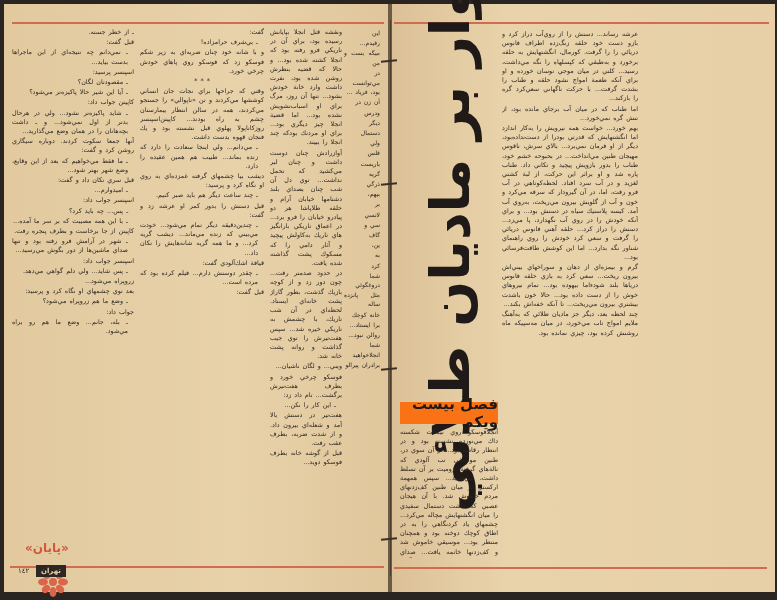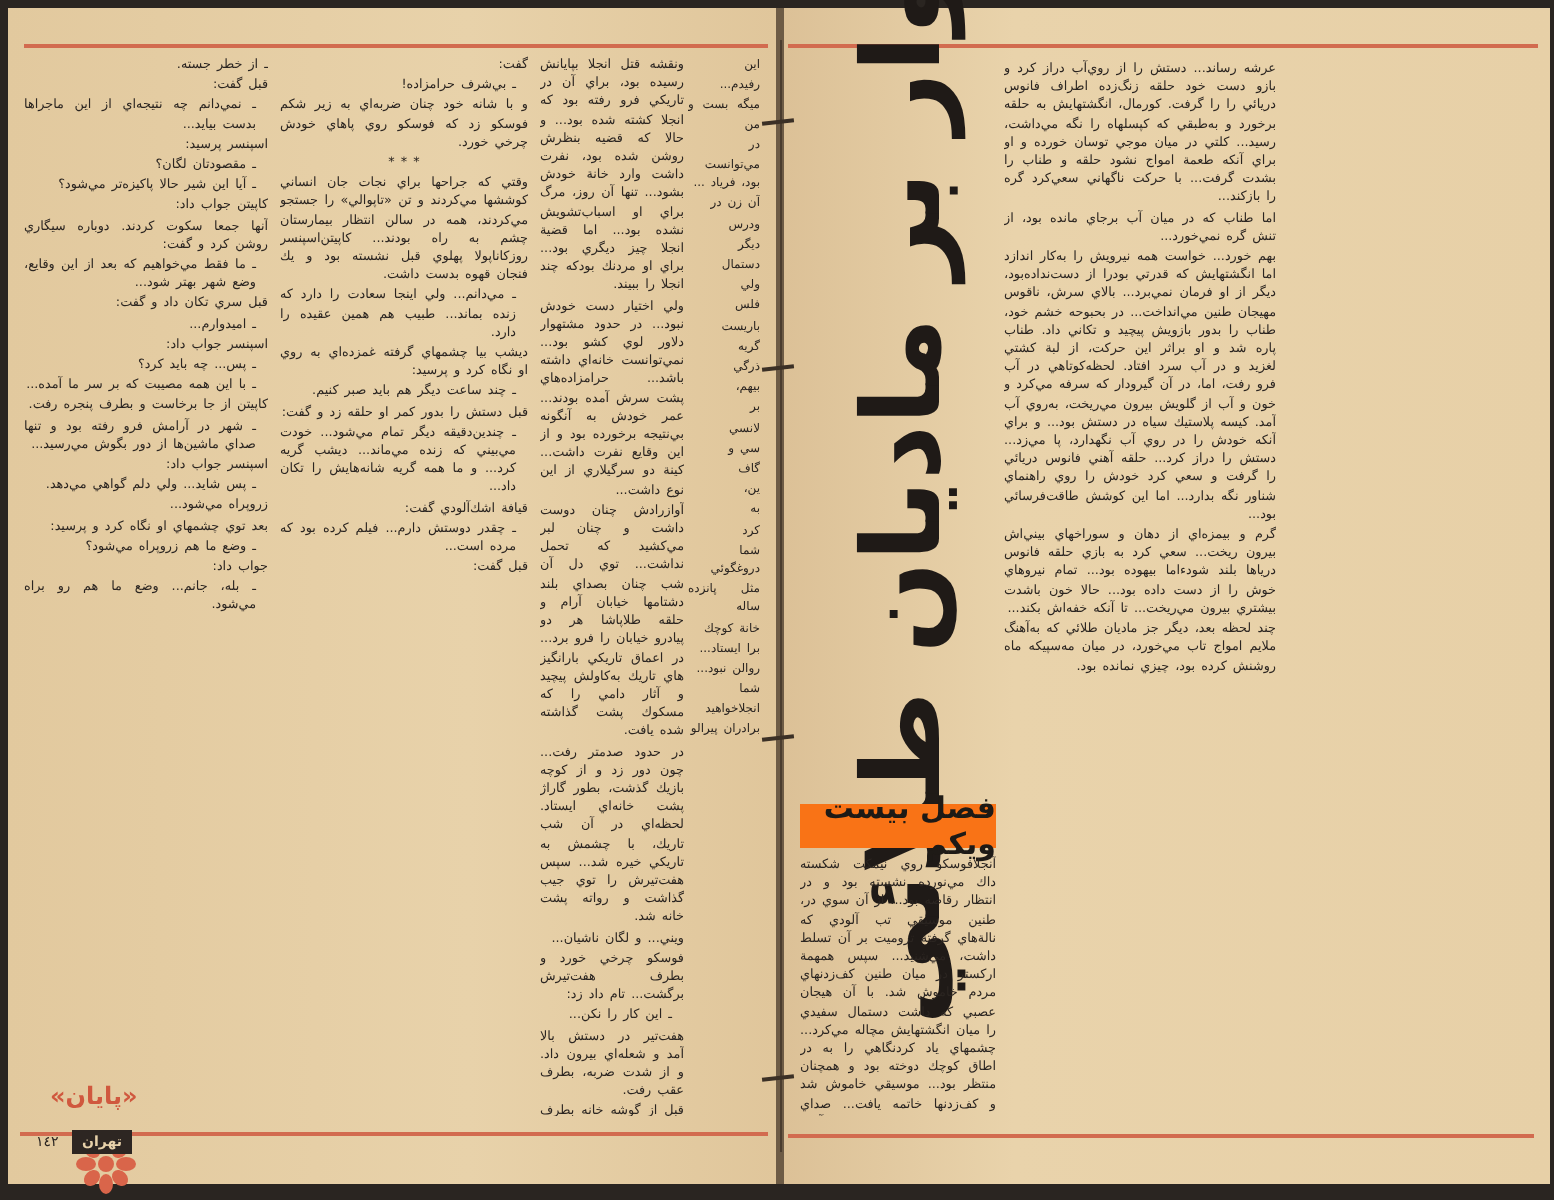--- a/index.html
+++ b/index.html
@@ -88,20 +88,21 @@
   <div class="stitch" style="top:538px"></div>
 
   <div class="col" style="left:12px; top:28px; width:122px; height:505px;">
     <p>ـ از خطر جسته.</p>
     <p>قبل گفت:</p>
     <p class="dlg">ـ نمي‌دانم چه نتيجه‌اي از اين ماجراها بدست بيايد...</p>
     <p>اسپنسر پرسيد:</p>
     <p class="dlg">ـ مقصودتان لگان؟</p>
     <p class="dlg">ـ آيا اين شير حالا پاكيزه‌تر مي‌شود؟</p>
     <p>كاپيتن جواب داد:</p>
+    <p class="dlg">ـ شايد پاكيزه‌تر نشود... ولي در هرحال بدتر از اول نمي‌شود... و ـ داشت بچه‌هاتان را در همان وضع مي‌گذاريد...</p>
     <p>آنها جمعا سكوت كردند. دوباره سيگاري روشن كرد و گفت:</p>
     <p class="dlg">ـ ما فقط مي‌خواهيم كه بعد از اين وقايع، وضع شهر بهتر شود...</p>
     <p>قبل سري تكان داد و گفت:</p>
     <p class="dlg">ـ اميدوارم...</p>
     <p>اسپنسر جواب داد:</p>
     <p class="dlg">ـ پس... چه بايد كرد؟</p>
     <p class="dlg">ـ با اين همه مصيبت كه بر سر ما آمده...</p>
     <p>كاپيتن از جا برخاست و بطرف پنجره رفت.</p>
     <p class="dlg">ـ شهر در آرامش فرو رفته بود و تنها صداي ماشين‌ها از دور بگوش مي‌رسيد...</p>
     <p>اسپنسر جواب داد:</p>
@@ -115,30 +116,29 @@
 
   <div class="col" style="left:140px; top:28px; width:124px; height:530px;">
     <p>گفت:</p>
     <p class="dlg">ـ بي‌شرف حرامزاده!</p>
     <p>و با شانه خود چنان ضربه‌اي به زير شكم فوسكو زد كه فوسكو روي پاهاي خودش چرخي خورد.</p>
     <p style="text-align:center">* * *</p>
     <p>وقتي كه جراحها براي نجات جان انساني كوششها مي‌كردند و تن «تاپوالي» را جستجو مي‌كردند، همه در سالن انتظار بيمارستان چشم به راه بودند... كاپيتن‌اسپنسر روزكانا‌پولا پهلوي قبل نشسته بود و يك فنجان قهوه بدست داشت.</p>
     <p class="dlg">ـ مي‌دانم... ولي اينجا سعادت را دارد كه زنده بماند... طبيب هم همين عقيده را دارد.</p>
     <p>ديشب بيا چشمهاي گرفته غمزده‌اي به روي او نگاه كرد و پرسيد:</p>
     <p class="dlg">ـ چند ساعت ديگر هم بايد صبر كنيم.</p>
-    <p>قبل دستش را بدور كمر او حلقه زد و گفت:</p>
+    <p>قبل دستش را بدور كمر او عرشه زد و گفت:</p>
     <p class="dlg">ـ چندين‌دقيقه ديگر تمام مي‌شود... خودت مي‌بيني كه زنده مي‌ماند... ديشب گريه كرد... و ما همه گريه شانه‌هايش را تكان داد...</p>
     <p>قيافة اشك‌آلودي گفت:</p>
     <p class="dlg">ـ چقدر دوستش دارم... فيلم كرده بود كه مرده است...</p>
     <p>قبل گفت:</p>
   </div>
 
   <div class="col" style="left:270px; top:28px; width:72px; height:530px;">
     <p>ونقشه قتل انجلا بپايانش رسيده بود، براي آن در تاريكي فرو رفته بود كه انجلا كشته شده بود... و حالا كه قضيه بنظرش روشن شده بود، نفرت داشت وارد خانة خودش بشود... تنها آن روز، مرگ براي او اسباب‌تشويش نشده بود... اما قضية انجلا چيز ديگري بود... براي او مردنك بودكه چند انجلا را ببيند.</p>
-    <p>ولي اختيار دست خودش نبود... در حدود مشتهوار دلاور لوي كشو بود... نمي‌توانست خانه‌اي داشته باشد... حرامزاده‌هاي پشت سرش آمده بودند... عمر خودش به آنگونه بي‌نتيجه برخورده بود و از اين وقايع نفرت داشت... كينة دو سرگيلاري از اين نوع داشت...</p>
     <p>آوازرادش چنان دوست داشت و چنان لبر مي‌كشيد كه تحمل نداشت... توي دل آن شب چنان بصداي بلند دشتامها خيابان آرام و حلقه طلاپاشا هر دو پيادرو خيابان را فرو برد... در اعماق تاريكي بارانگيز هاي تاريك به‌كاولش پيچيد و آثار دامي را كه مسكوك پشت گذاشته شده يافت.</p>
     <p>در حدود صدمتر رفت... چون دور زد و از كوچه بازيك گذشت، بطور گاراژ پشت خانه‌اي ايستاد. لحظه‌اي در آن شب تاريك، با چشمش به تاريكي خيره شد... سپس هفت‌تيرش را توي جيب گذاشت و رواته پشت خانه شد.</p>
     <p>ويني... و لگان ناشيان...</p>
     <p>فوسكو چرخي خورد و بطرف هفت‌تيرش برگشت... تام داد زد:</p>
     <p class="dlg">ـ اين كار را نكن...</p>
     <p>هفت‌تير در دستش بالا آمد و شعله‌اي بيرون داد. و از شدت ضربه، بطرف عقب رفت.</p>
     <p>قبل از گوشه خانه بطرف فوسكو دويد...</p>
   </div>
 
   <div class="col" style="left:344px; top:28px; width:36px; height:530px; font-size:6px;">

